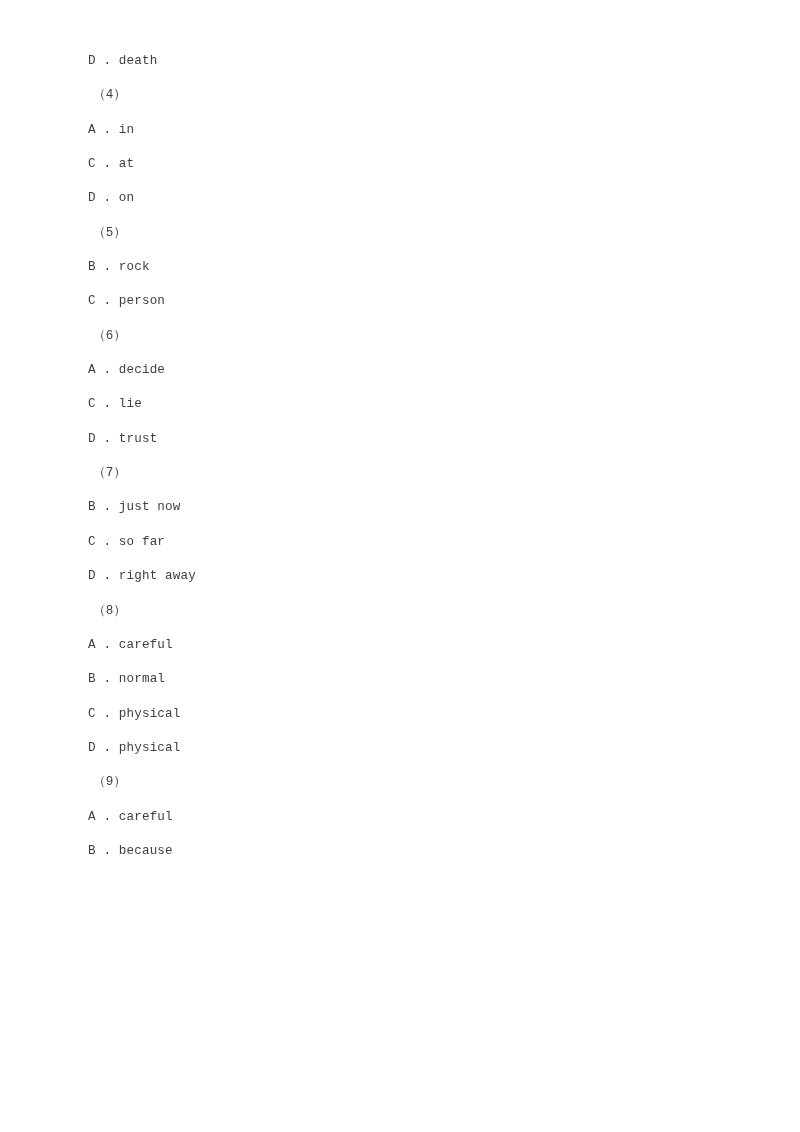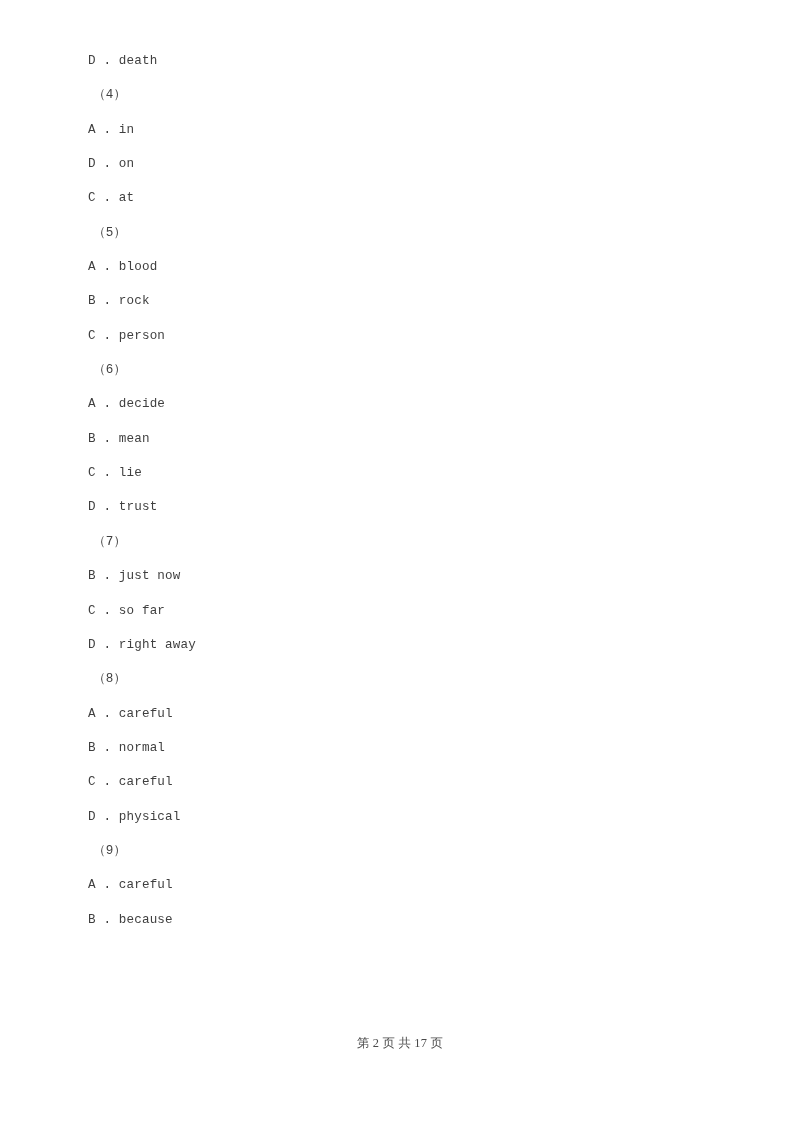--- a/index.html
+++ b/index.html
@@ -55,40 +55,37 @@
 </style>
 </head>
 <body>
 
 <div id="page">
 
   <div id="content">
       <div class="line option">D . death</div>
       <div class="line group">（4）</div>
       <div class="line option">A . in</div>
+      <div class="line option">C . at</div>
       <div class="line option">D . on</div>
-      <div class="line option">C . at</div>
       <div class="line group">（5）</div>
-      <div class="line option">A . blood</div>
       <div class="line option">B . rock</div>
       <div class="line option">C . person</div>
       <div class="line group">（6）</div>
       <div class="line option">A . decide</div>
-      <div class="line option">B . mean</div>
       <div class="line option">C . lie</div>
       <div class="line option">D . trust</div>
       <div class="line group">（7）</div>
       <div class="line option">B . just now</div>
       <div class="line option">C . so far</div>
       <div class="line option">D . right away</div>
       <div class="line group">（8）</div>
       <div class="line option">A . careful</div>
       <div class="line option">B . normal</div>
-      <div class="line option">C . careful</div>
+      <div class="line option">C . physical</div>
       <div class="line option">D . physical</div>
       <div class="line group">（9）</div>
       <div class="line option">A . careful</div>
       <div class="line option">B . because</div>
     </div>
 
-  <div id="footer">第 2 页 共 17 页</div>
 
 </div>
 
 </body></html>

